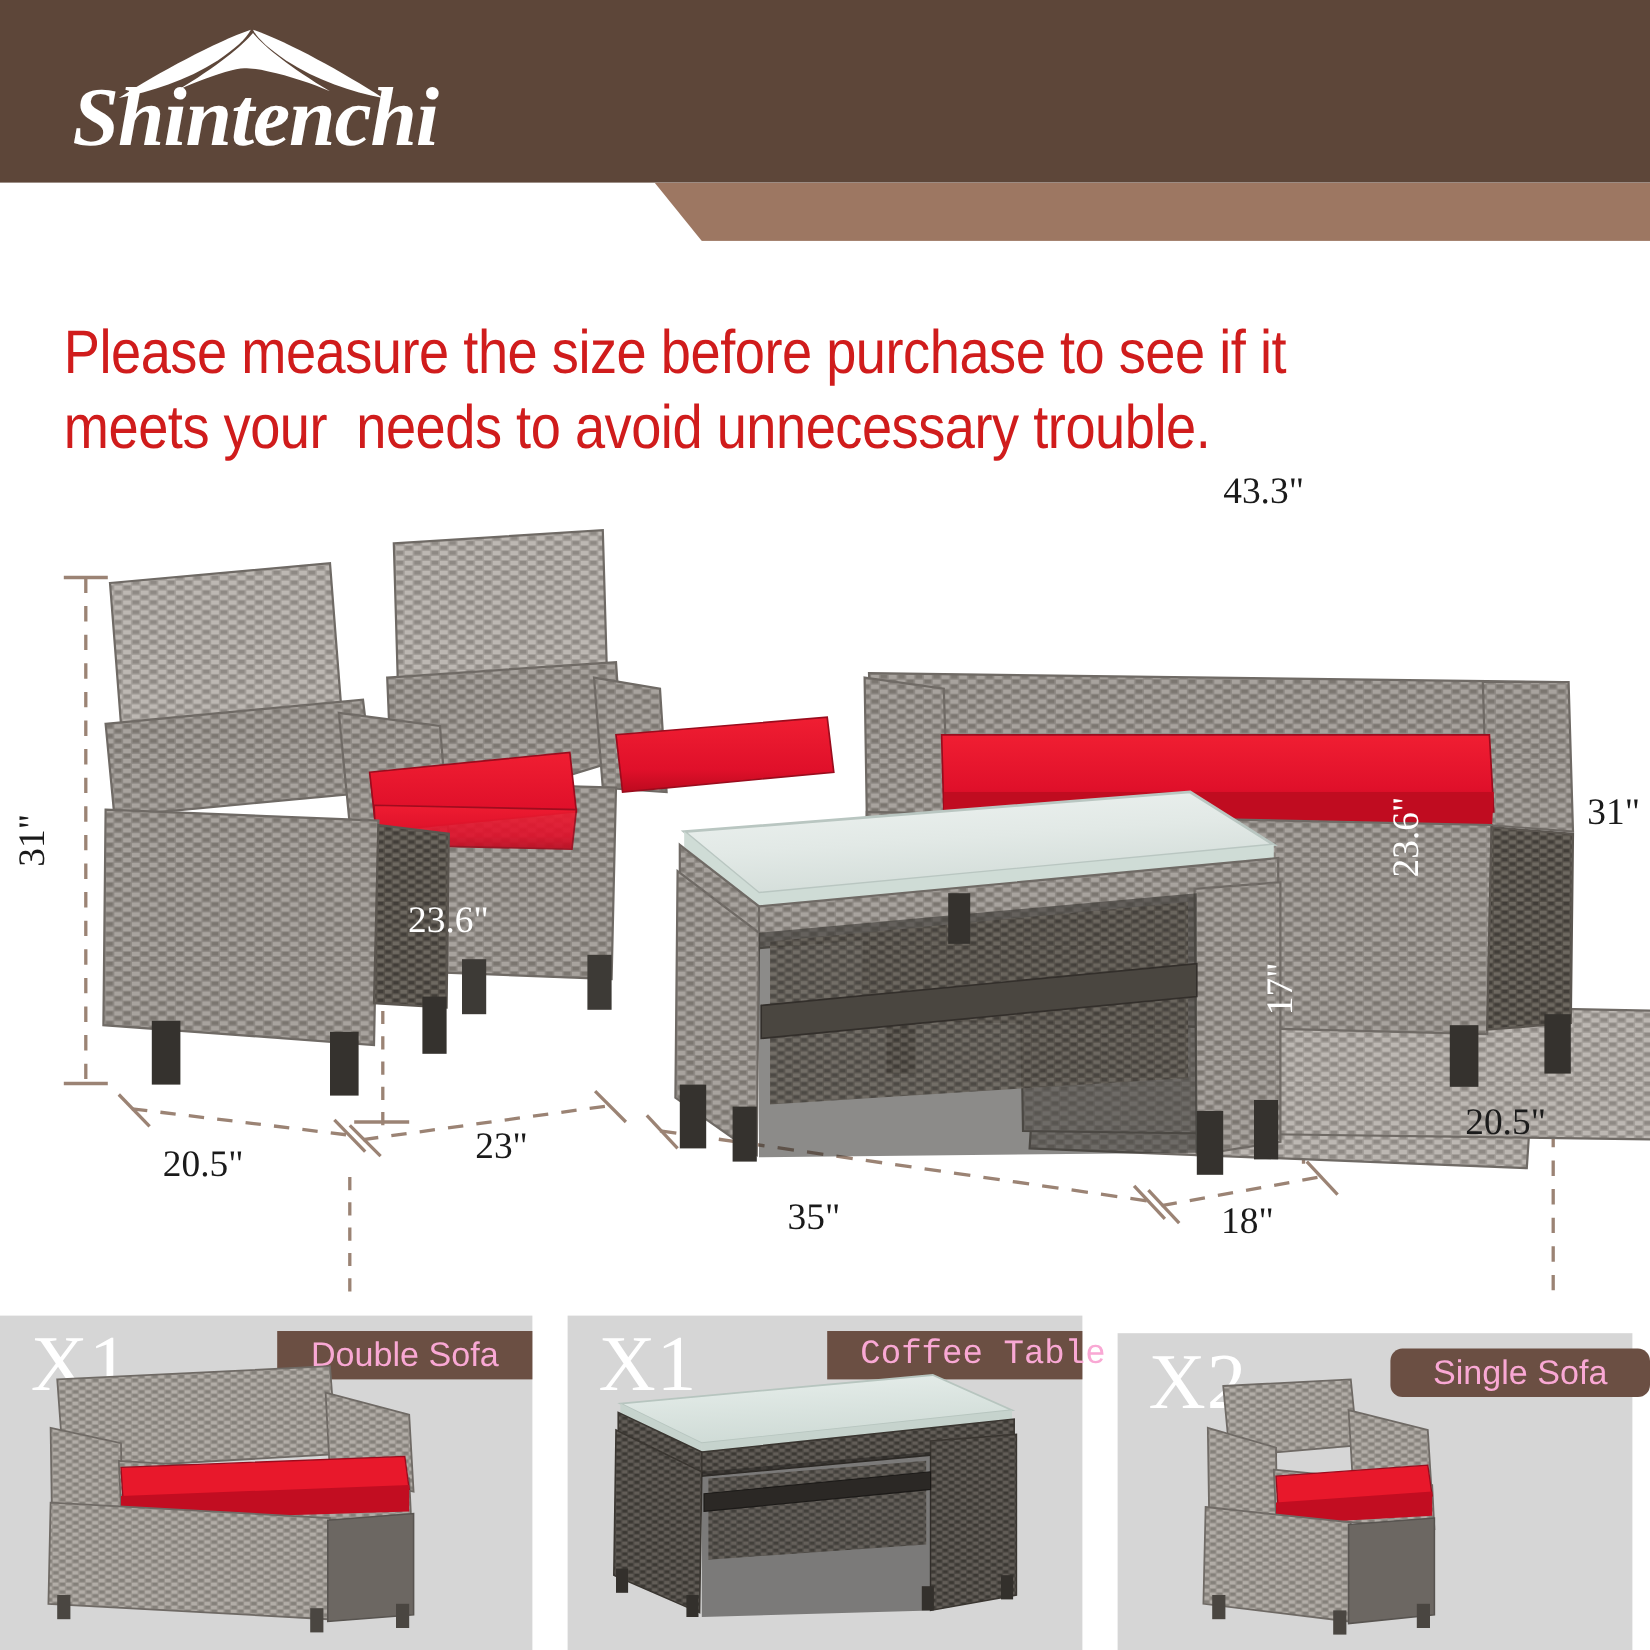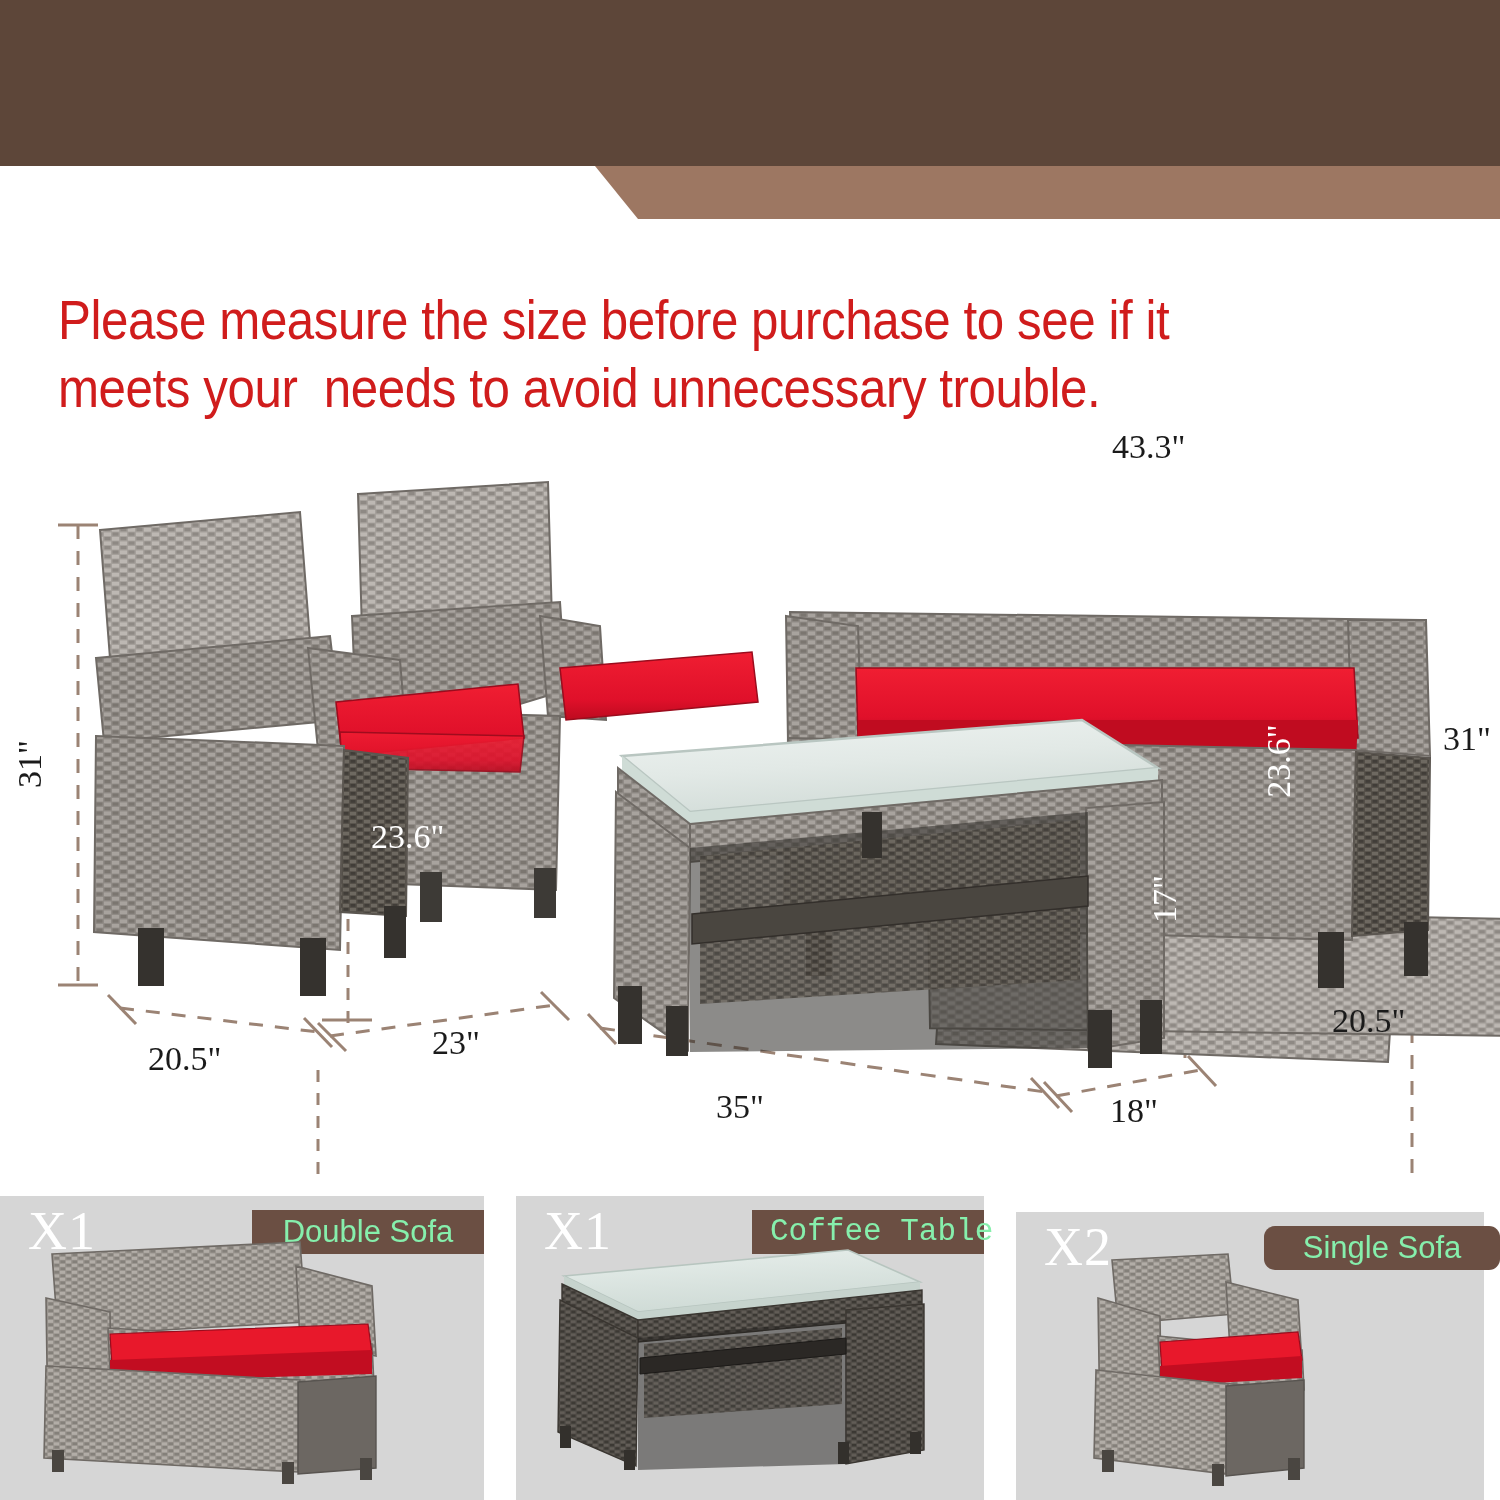--- a/index.html
+++ b/index.html
@@ -33,36 +33,52 @@
   
   .dim{ position:absolute; font-family:"Liberation Serif", serif;
         font-size:34px; color:#1a1a1a; white-space:nowrap; }
   .dim.white{ color:#ffffff; }
   .dim.rot{ transform:rotate(-90deg); transform-origin:center center; }
 
   
   .cards{ position:absolute; left:0; top:1196px; width:1500px; height:304px; }
   .card{ position:absolute; top:0; height:304px; background:#d6d6d6; overflow:visible; }
   .card .qty{ position:absolute; left:28px; top:8px; color:#ffffff;
-              font-family:"Liberation Serif", serif; font-size:54px; line-height:1;
+              font-family:"Liberation Serif", serif; font-size:72px; line-height:1;
               letter-spacing:1px; }
   .card .label{ position:absolute; top:14px; height:44px; background:#6b4f43;
-                color:#86efac; font-size:31px; line-height:44px;
-                text-align:center; padding:0 18px; white-space:nowrap; }
+                color:#f9a8d4; font-size:31px; line-height:44px;
+                text-align:center; padding:0 30px; white-space:nowrap; }
   .card .art{ position:absolute; left:0; top:40px; width:100%; height:264px; }
   .card .art svg{ width:100%; height:100%; display:block; }
 </style>
 </head>
 <body>
 
 <div class="page">
 
   <div class="banner-dark"></div>
   <div class="banner-light"></div>
 
+  <div class="logo">
+    <svg viewBox="0 0 360 130" xmlns="http://www.w3.org/2000/svg">
+
+      <g fill="#ffffff">
+        <path d="M112 61 C 150 38 172 20 182 8 C 192 20 214 38 252 61
+                 C 236 54 215 47 196 43 C 188 41 180 40 174 40
+                 C 166 40 150 45 132 52 C 124 55 117 58 112 61 Z"></path>
+        <path d="M60 67 C 96 44 148 16 180 5 C 176 13 166 22 150 33
+                 C 122 51 88 62 60 67 Z"></path>
+        <path d="M300 67 C 264 44 214 16 182 5 C 186 13 196 22 212 33
+                 C 240 51 272 62 300 67 Z"></path>
+      </g>
+
+      <text x="18" y="110" fill="#ffffff" font-family="Liberation Serif, serif" font-style="italic" font-weight="bold" font-size="76" letter-spacing="-1">Shintenchi</text>
+    </svg>
+  </div>
 
   <div class="headline"><span>Please measure the size before purchase to see if it</span><br><span>meets your  needs to avoid unnecessary trouble.</span></div>
 
   <div class="scene">
     <svg viewBox="0 0 1500 760" xmlns="http://www.w3.org/2000/svg">
       <defs>
 
         <pattern id="wk" width="16" height="9" patternUnits="userSpaceOnUse">
           <rect width="16" height="9" fill="#908b86"></rect>
           <rect x="0" y="0" width="7" height="3.6" fill="#a8a39e"></rect>

